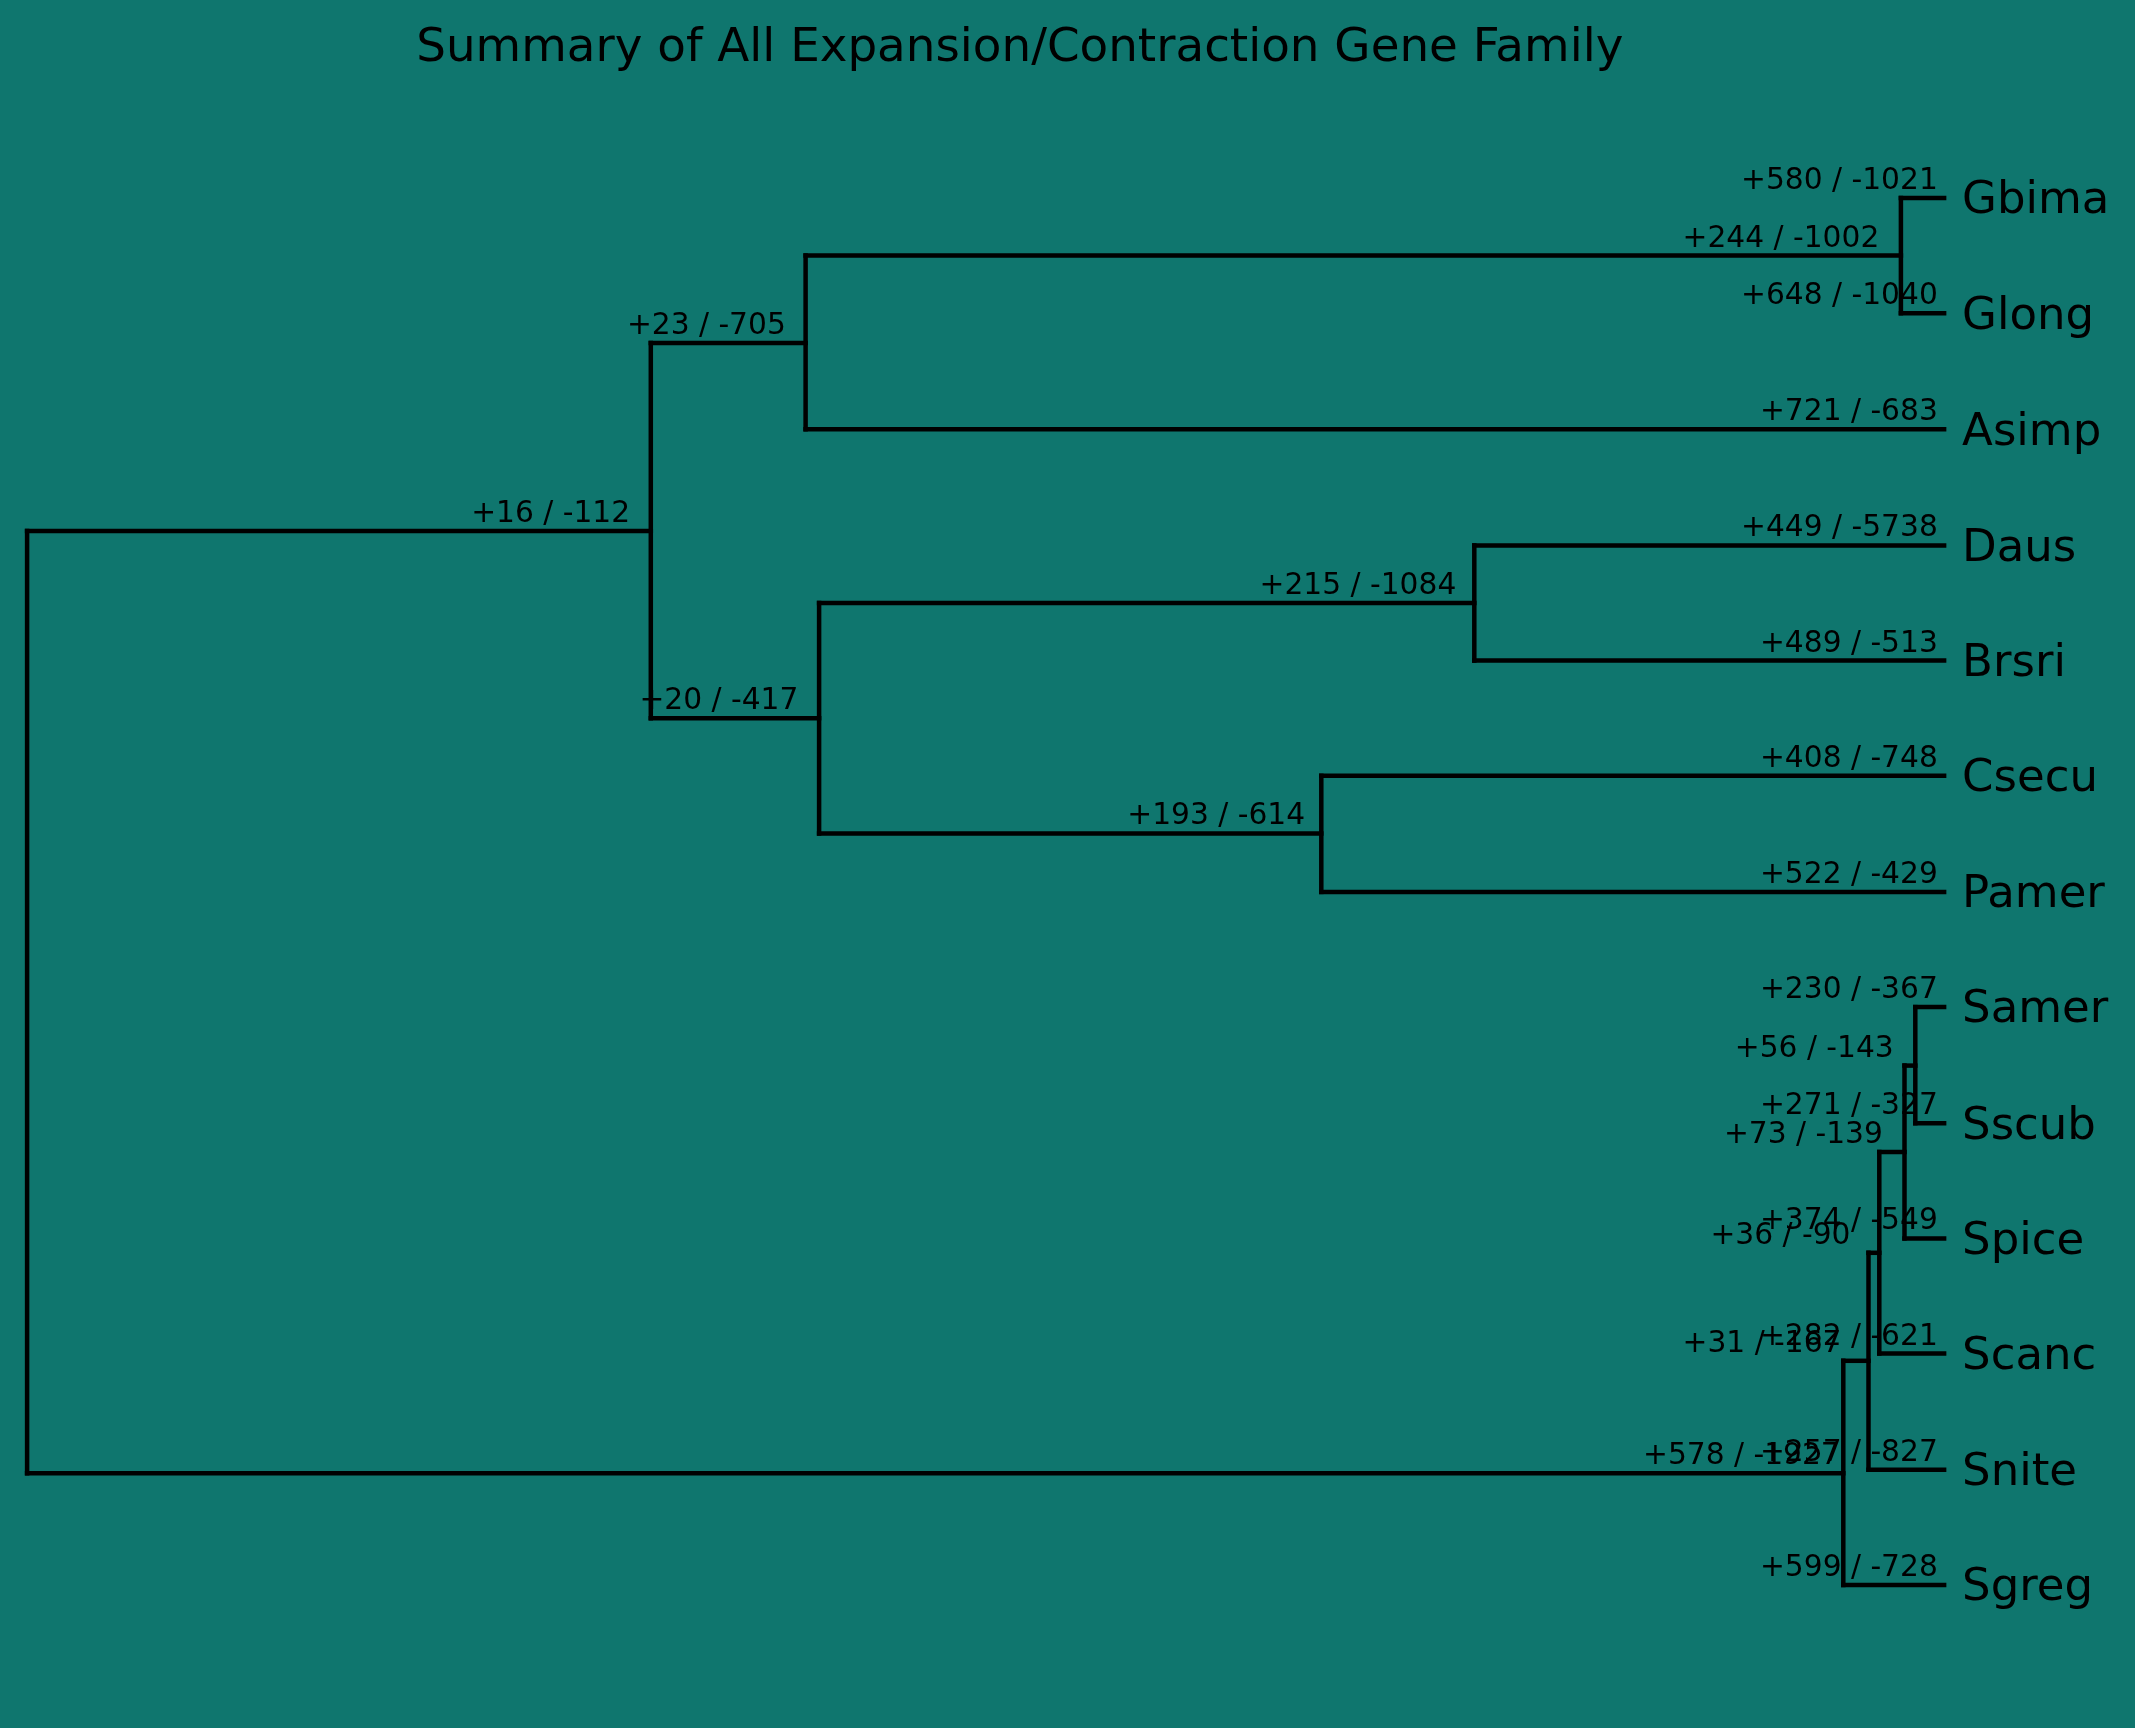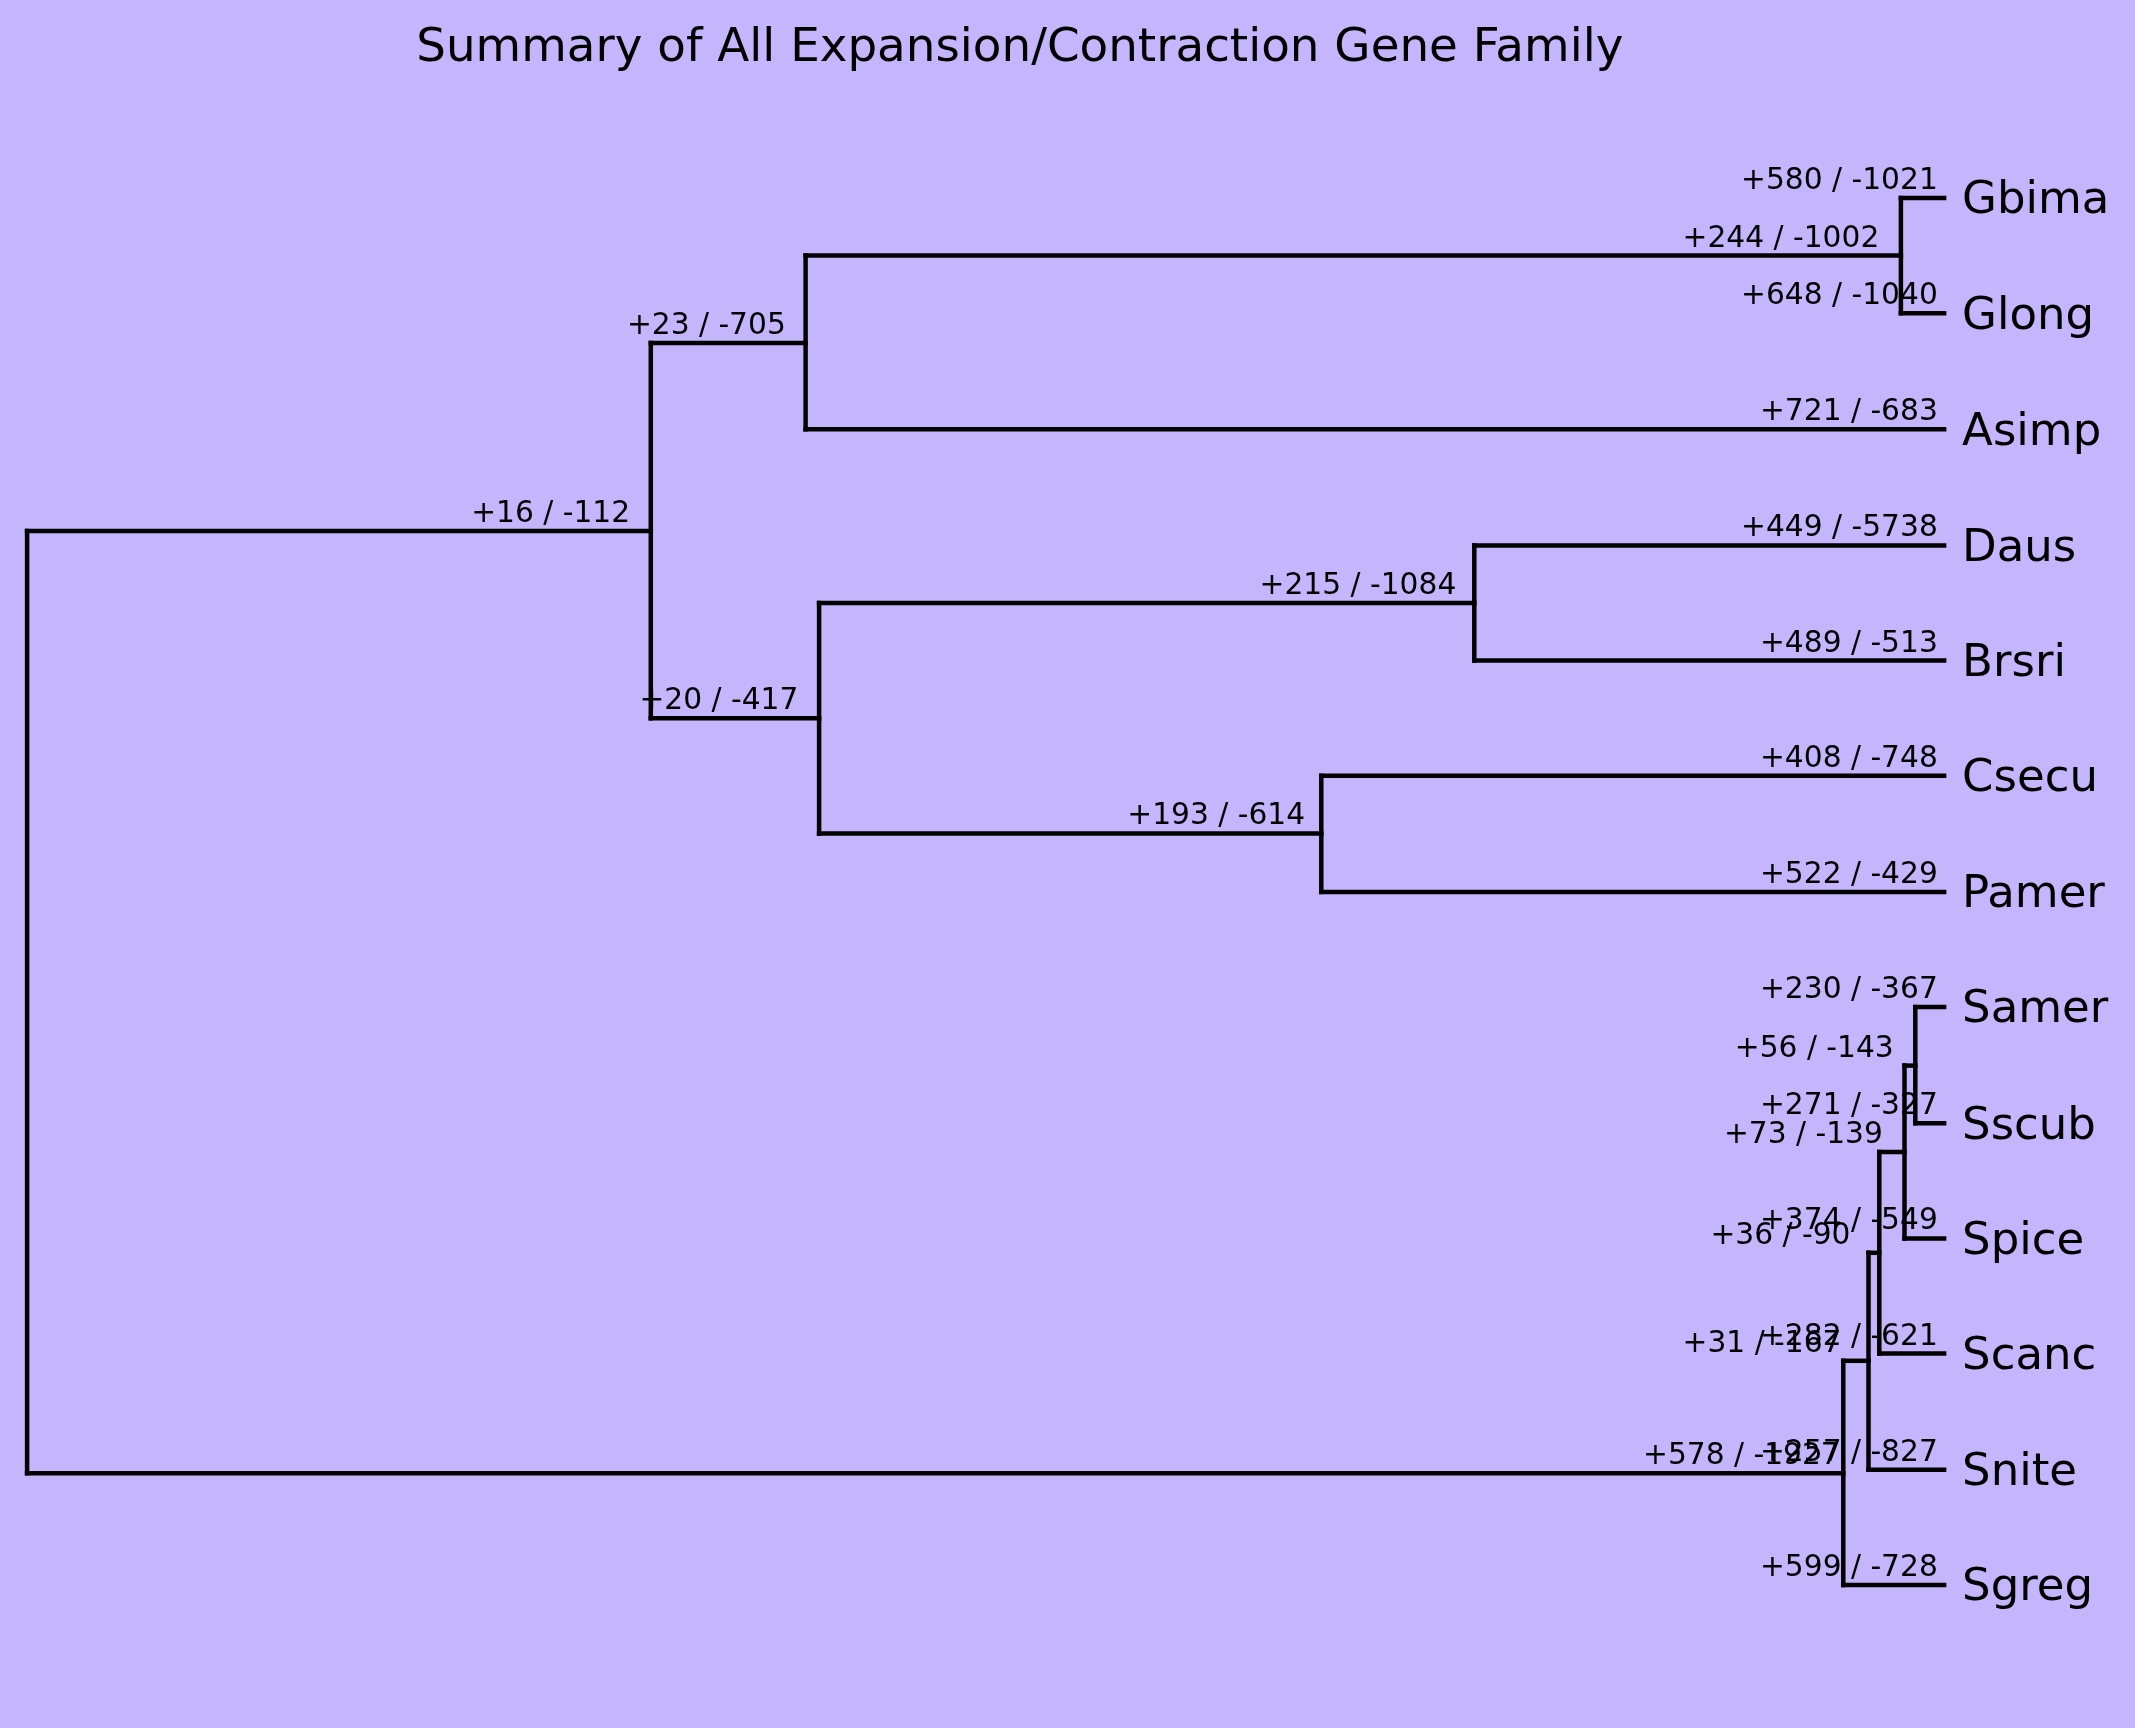--- a/index.html
+++ b/index.html
@@ -4,21 +4,21 @@
 <style>
   html, body {
     margin: 0;
     padding: 0;
     background: #ffffff;
   }
   .figure {
     position: relative;
     width: 2135px;
     height: 1728px;
-    background: #c4b5fd;
+    background: #0f766e;
     font-family: "DejaVu Sans", "Liberation Sans", sans-serif;
   }
   svg text {
     font-family: "DejaVu Sans", "Liberation Sans", sans-serif;
     fill: #000000;
   }
 </style>
 </head>
 <body>
 

